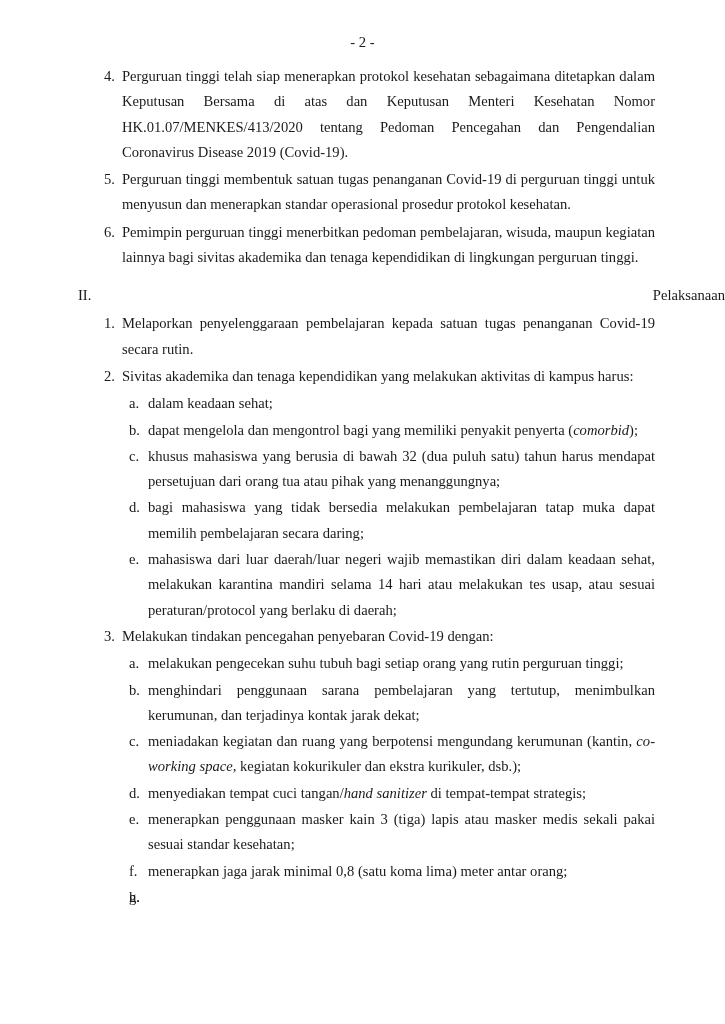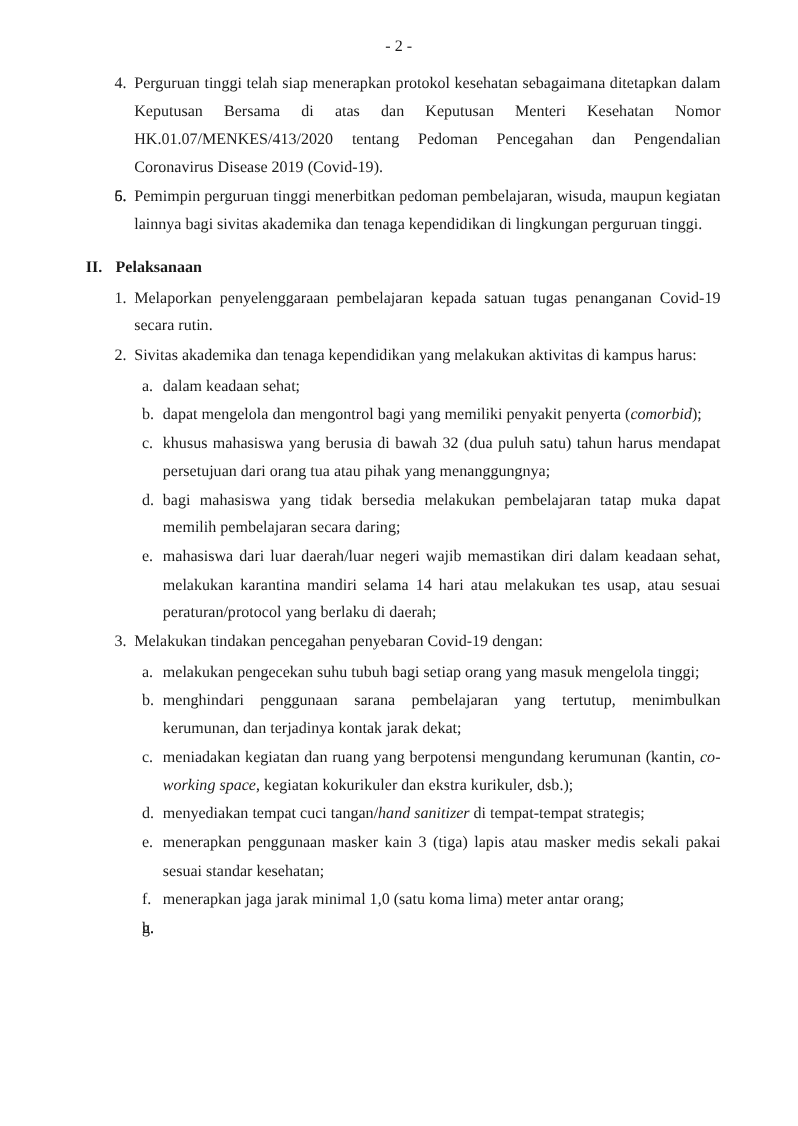--- a/index.html
+++ b/index.html
@@ -8,37 +8,38 @@
     font-family: "Liberation Serif", "DejaVu Serif", serif;
     color: #1a1a1a; font-size: 14.6px;
   }
   .page-num { position: absolute; top: 34px; left: 0; width: 725px; text-align: center; font-size: 14.6px; }
   .content { position: absolute; left: 0; top: 64px; width: 725px; }
   .item { position: relative; line-height: 25.3px; text-align: justify; text-align-last: left; }
   .lvl1 { margin-left: 122px; width: 533px; margin-bottom: 2px; }
   .lvl1 .num { position: absolute; left: -18px; top: 0; }
   .lvl2 { margin-left: 148px; width: 507px; margin-bottom: 1px; }
   .lvl2 .num { position: absolute; left: -19px; top: 0; }
-  .sec-head { position: relative; margin-left: 105px; margin-top: 13px; margin-bottom: 3px; line-height: 25px; font-weight: bold; }
+  .sec-head { position: relative; margin-left: 105px; margin-top: 13px; margin-bottom: 3px; line-height: 25px; font-weight: normal; text-align: right; }
   .sec-head .roman { position: absolute; left: -27px; top: 0; }
   i { }
 </style>
 </head>
 <body>
 
 <div class="page-num">- 2 -</div>
 
 <div class="content">
 
   <div class="item lvl1">
     <span class="num">4.</span>
     <span>Perguruan tinggi telah siap menerapkan protokol kesehatan sebagaimana ditetapkan dalam Keputusan Bersama di atas dan Keputusan Menteri Kesehatan Nomor HK.01.07/MENKES/413/2020 tentang Pedoman Pencegahan dan Pengendalian Coronavirus Disease 2019 (Covid-19).</span>
   </div>
   <div class="item lvl1">
     <span class="num">5.</span>
+    <span>Perguruan tinggi membentuk satuan tugas penanganan Covid-19 di perguruan tinggi untuk menyusun dan menerapkan standar operasional prosedur protokol kesehatan.</span>
   </div>
   <div class="item lvl1">
     <span class="num">6.</span>
     <span>Pemimpin perguruan tinggi menerbitkan pedoman pembelajaran, wisuda, maupun kegiatan lainnya bagi sivitas akademika dan tenaga kependidikan di lingkungan perguruan tinggi.</span>
   </div>
 
   <div class="sec-head">
     <span class="roman">II.</span>
     <span>Pelaksanaan</span>
   </div>
@@ -72,41 +73,41 @@
     <span class="num">e.</span>
     <span>mahasiswa dari luar daerah/luar negeri wajib memastikan diri dalam keadaan sehat, melakukan karantina mandiri selama 14 hari atau melakukan tes usap, atau sesuai peraturan/protocol yang berlaku di daerah;</span>
   </div>
 
   <div class="item lvl1">
     <span class="num">3.</span>
     <span>Melakukan tindakan pencegahan penyebaran Covid-19 dengan:</span>
   </div>
   <div class="item lvl2">
     <span class="num">a.</span>
-    <span>melakukan pengecekan suhu tubuh bagi setiap orang yang masuk mengelola tinggi;</span>
+    <span>melakukan pengecekan suhu tubuh bagi setiap orang yang rutin perguruan tinggi;</span>
   </div>
   <div class="item lvl2">
     <span class="num">b.</span>
     <span>menghindari penggunaan sarana pembelajaran yang tertutup, menimbulkan kerumunan, dan terjadinya kontak jarak dekat;</span>
   </div>
   <div class="item lvl2">
     <span class="num">c.</span>
     <span><span>meniadakan kegiatan dan ruang yang berpotensi mengundang kerumunan (kantin, </span><i>co-working space</i><span>, kegiatan kokurikuler dan ekstra kurikuler, dsb.);</span></span>
   </div>
   <div class="item lvl2">
     <span class="num">d.</span>
     <span><span>menyediakan tempat cuci tangan/</span><i>hand sanitizer</i><span> di tempat-tempat strategis;</span></span>
   </div>
   <div class="item lvl2">
     <span class="num">e.</span>
     <span>menerapkan penggunaan masker kain 3 (tiga) lapis atau masker medis sekali pakai sesuai standar kesehatan;</span>
   </div>
   <div class="item lvl2">
     <span class="num">f.</span>
-    <span>menerapkan jaga jarak minimal 1,0 (satu koma lima) meter antar orang;</span>
+    <span>menerapkan jaga jarak minimal 0,8 (satu koma lima) meter antar orang;</span>
   </div>
   <div class="item lvl2">
     <span class="num">g.</span>
   </div>
   <div class="item lvl2">
     <span class="num">h.</span>
   </div>
 
 </div>
 

